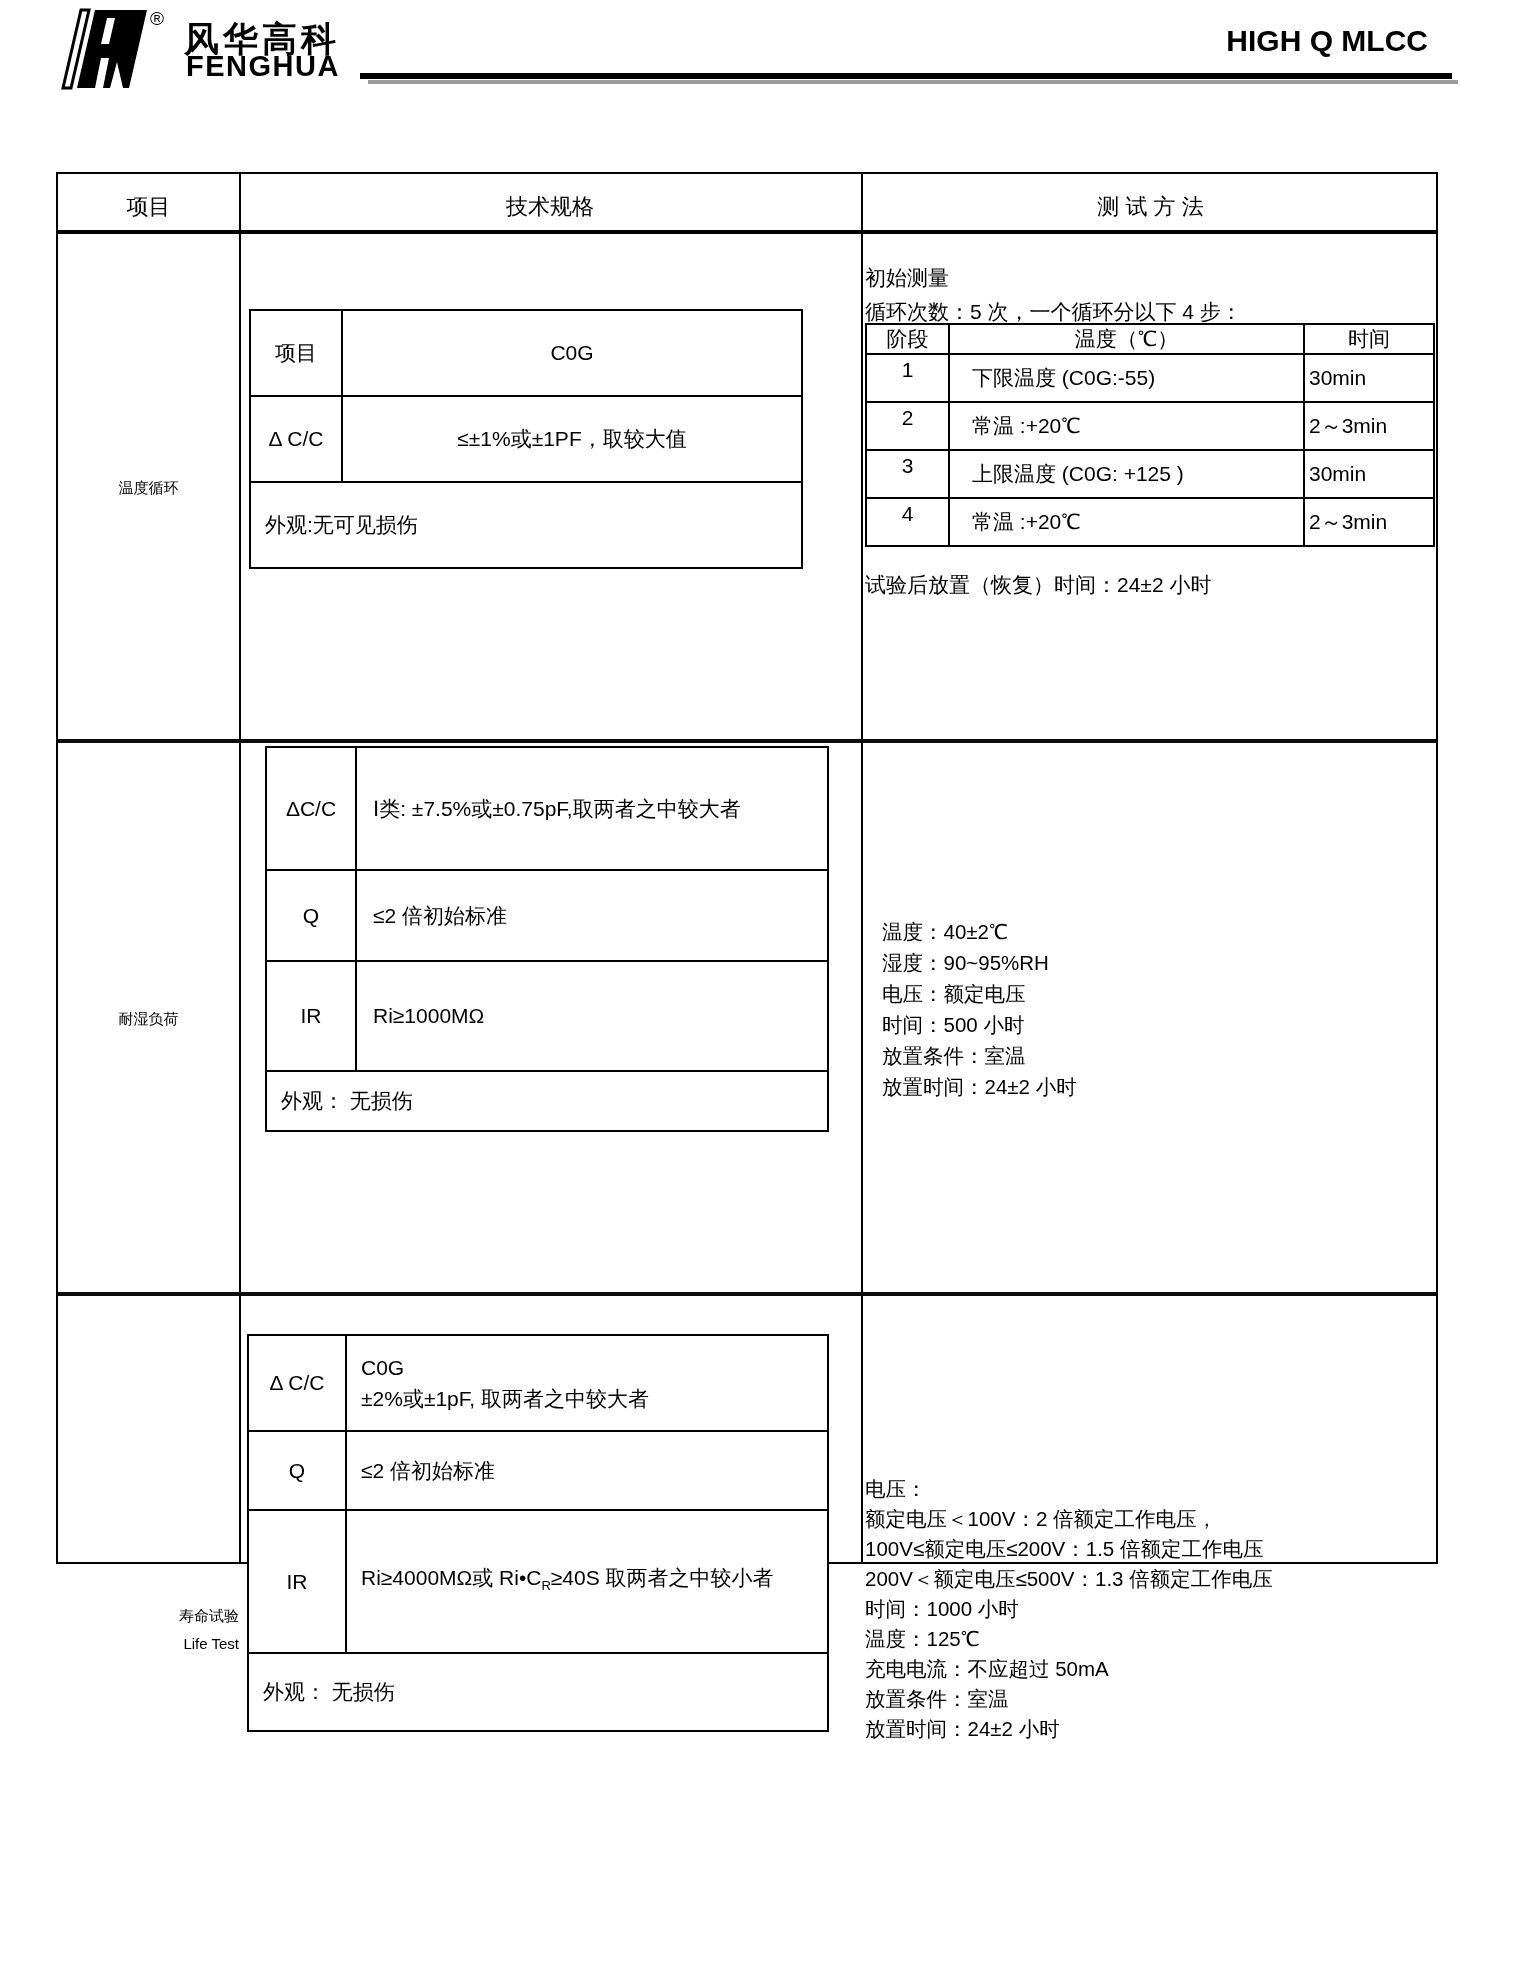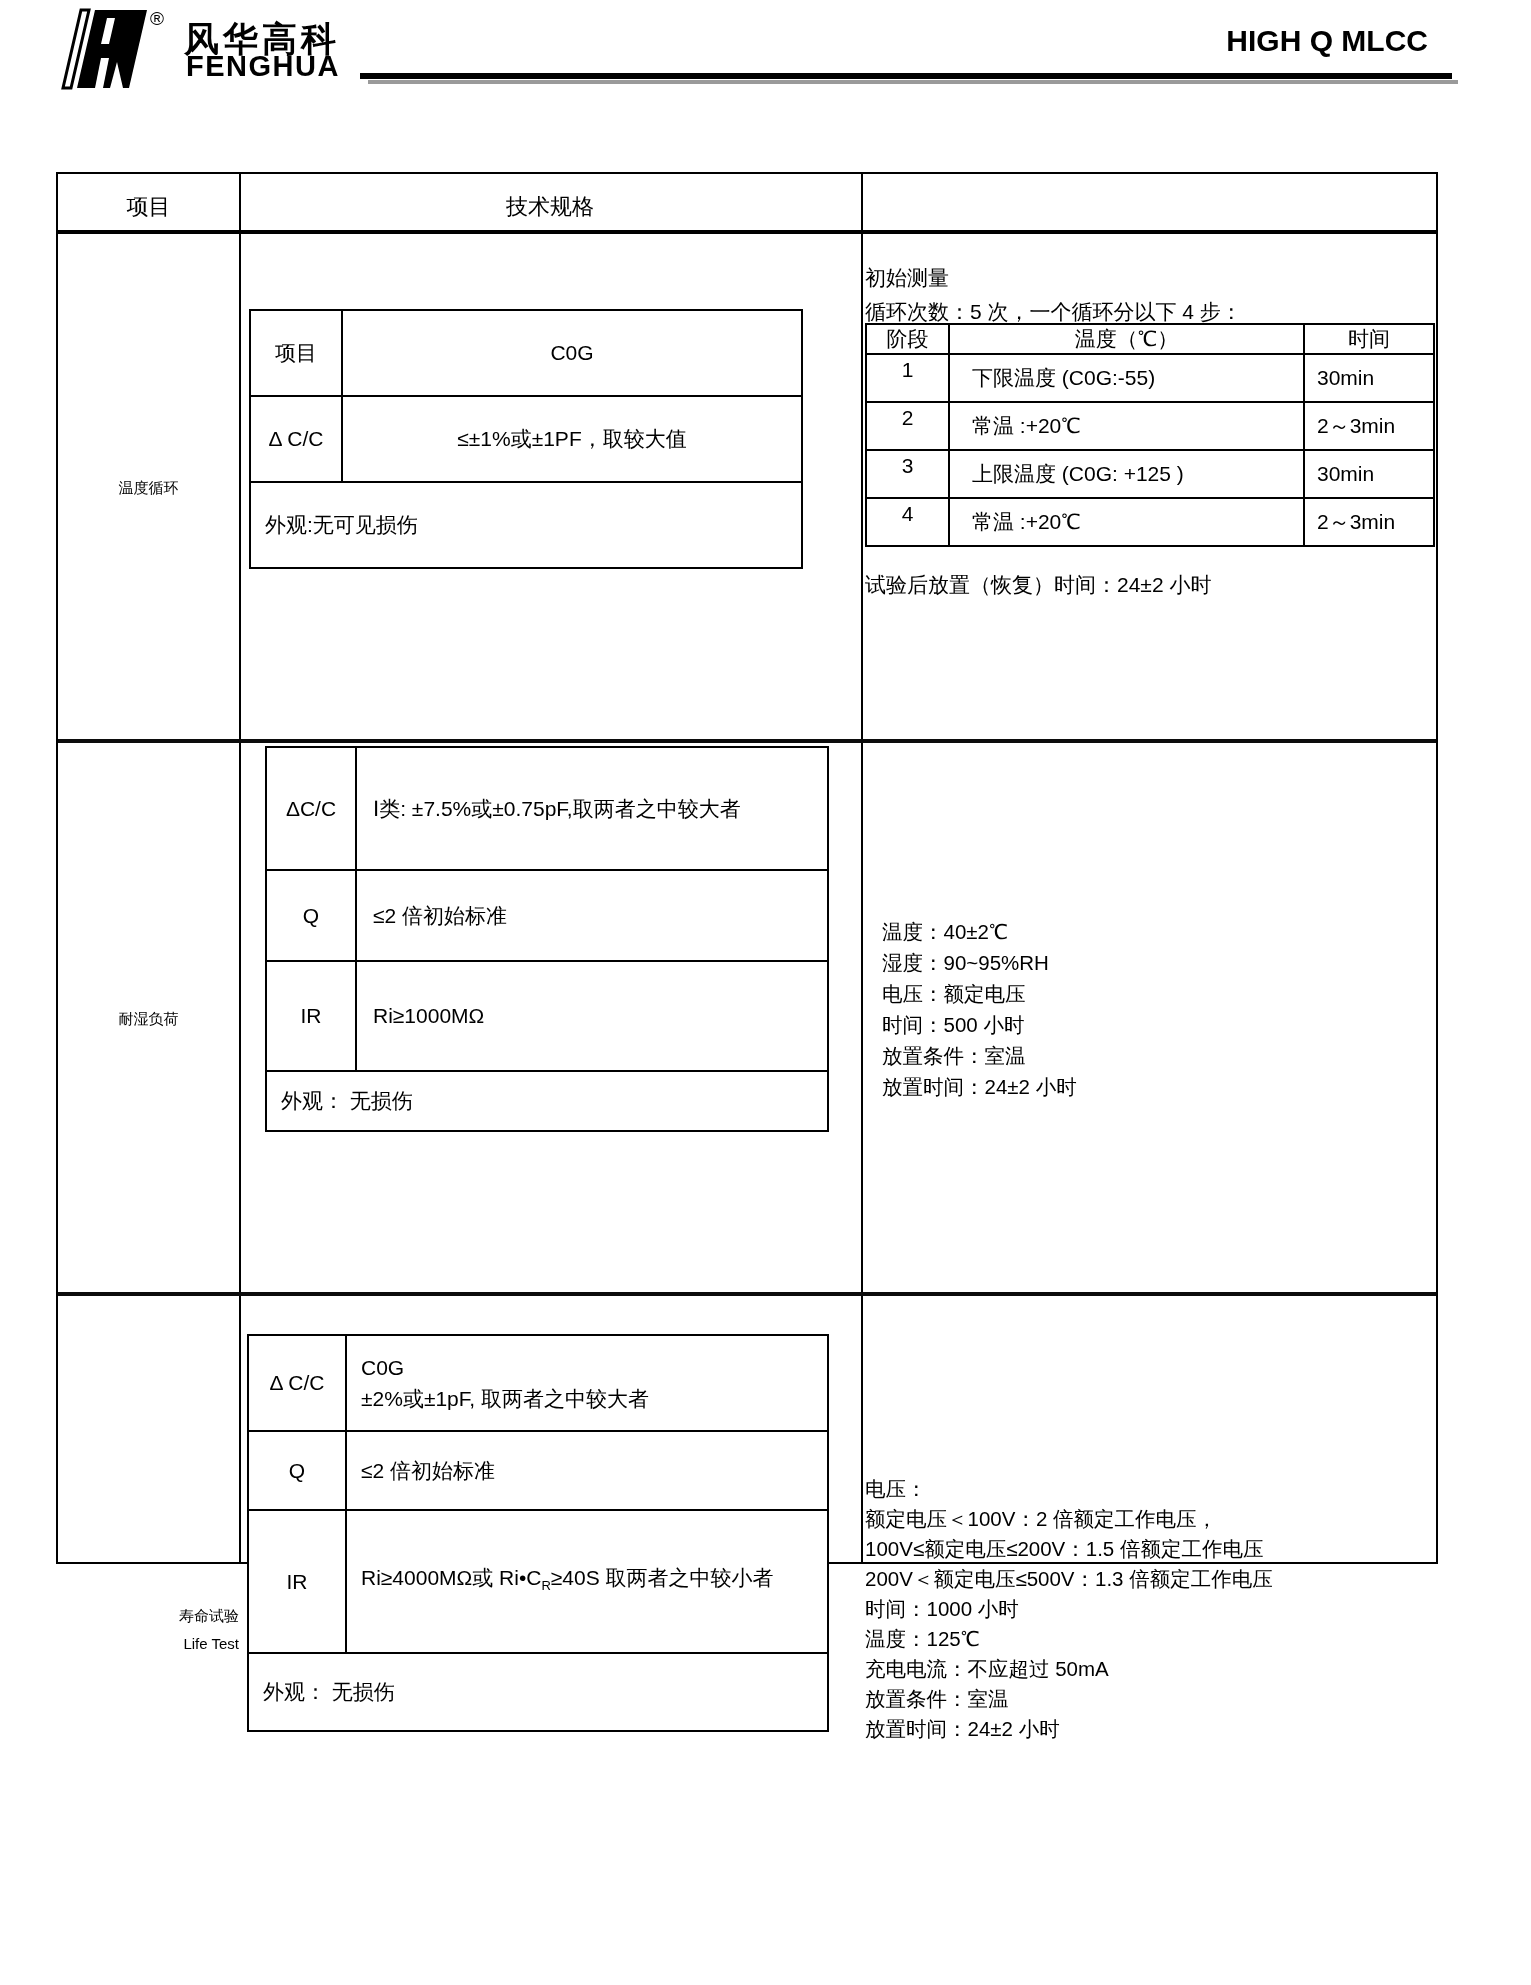--- a/index.html
+++ b/index.html
@@ -60,21 +60,21 @@
   .m-intro1 { top:90px; }
   .m-intro2 { top:124px; }
   .m-recovery { top:397px; }
 
   table.stage { position:absolute; left:807px; top:149px; width:568px; border-collapse:collapse; table-layout:fixed; }
   table.stage td, table.stage th { border:2px solid #000; font-size:21px; font-weight:normal; }
   table.stage th { text-align:center; height:30px;margin-left:8px; }
   table.stage td { height:48px; }
   td.stage-num { vertical-align:top; text-align:center; padding-top:3px; }
   td.stage-temp { text-align:left; padding-left:22px; vertical-align:middle; }
-  td.stage-time { text-align:left; padding-left:12px; vertical-align:middle; }
+  td.stage-time { text-align:left; padding-left:4px; vertical-align:middle; }
 
   .m-block { position:absolute; left:807px; font-size:20.5px; }
   .m-block .ln { line-height:31px; white-space:nowrap; }
   .m-block2 { top:742px;margin-left:17px; }
   .m-block3 { top:1300px; }
   .m-block3 .ln { line-height:30px; }
   sub.cr { font-size:13px; }
 </style>
 </head>
 <body>
@@ -97,20 +97,21 @@
 
   <div class="main-table">
     <div class="vline vline1"></div>
     <div class="vline vline2"></div>
     <div class="hsep-double"></div>
     <div class="hsep-thick rowsep1"></div>
     <div class="hsep-thick rowsep2"></div>
 
     <div class="cell-label hdr-item">项目</div>
     <div class="cell-label hdr-spec">技术规格</div>
+    <div class="cell-label hdr-method">测 试 方 法</div>
 
     <div class="row-item item1">温度循环</div>
 
     <table class="inner spec1">
       <colgroup>
           <col style="width:92px">
           <col>
         </colgroup>
       <tbody>
           <tr style="height:86px">

